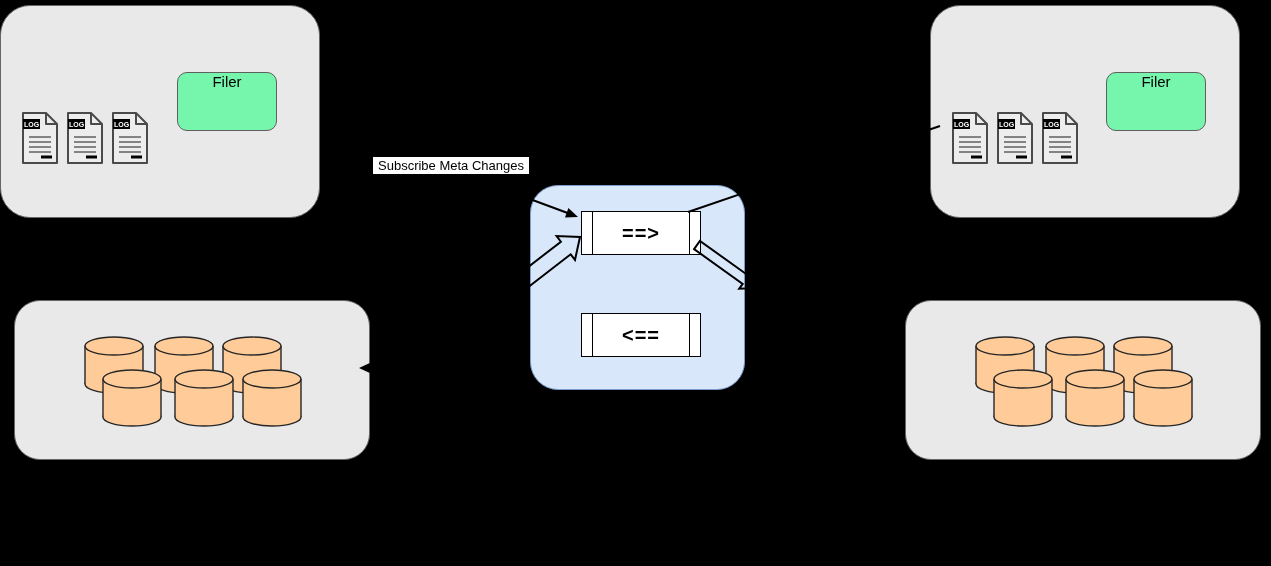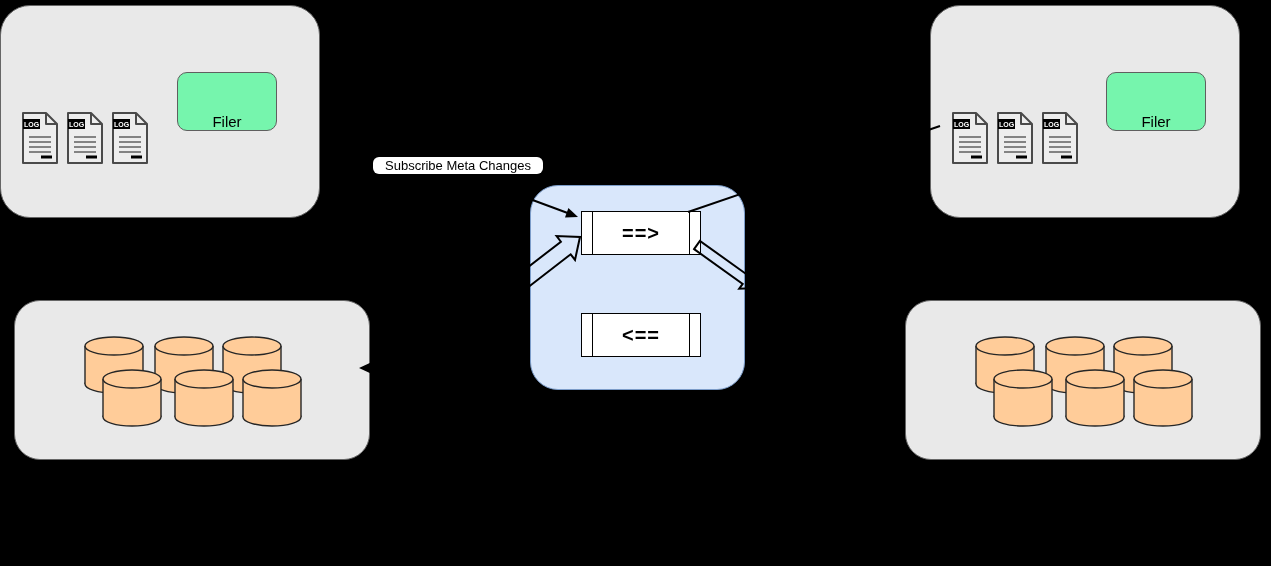--- a/index.html
+++ b/index.html
@@ -22,21 +22,21 @@
   .db-right{left:905px;top:300px;width:356px;height:160px;border-radius:26px;}
   .log-icon{position:absolute;width:38px;height:52px;}
   .li1{left:20px;top:106px;}
   .li2{left:65px;top:106px;}
   .li3{left:110px;top:106px;}
   .filer{
     position:absolute;left:176px;top:66px;width:100px;height:59px;
     background:var(--filer-fill,#76f5ad);
     border:1px solid var(--filer-stroke,#5f5f5f);
     border-radius:10px;box-sizing:border-box;
-    display:flex;align-items:flex-end;justify-content:center;
+    display:flex;align-items:flex-start;justify-content:center;
     font-size:15px;
   }
   .cluster-right .filer{left:175px;}
   .cyl{position:absolute;width:62px;height:58px;}
   .c1{left:68px;top:35px;}
   .c2{left:138px;top:35px;}
   .c3{left:206px;top:35px;}
   .c4{left:86px;top:68px;}
   .c5{left:158px;top:68px;}
   .c6{left:226px;top:68px;}
@@ -58,21 +58,21 @@
     border-left:1px solid #000;
   }
   .queue::before{left:10px;}
   .queue::after{right:10px;}
   .queue-forward{top:25px;}
   .queue-backward{top:127px;}
   .arrows{position:absolute;left:0;top:0;width:1271px;height:566px;pointer-events:none;}
   .subscribe{
     position:absolute;left:373px;top:157px;
     background:var(--label-bg,#fff);color:#000;
-    font-size:13px;line-height:17px;padding:0 12px;white-space:nowrap;border-radius:6px;
+    font-size:13px;line-height:17px;padding:0 5px;white-space:nowrap;
   }
 </style>
 </head>
 <body>
 
 <div class="canvas">
 
   <svg class="defs" aria-hidden="true">
     <symbol id="log-doc" viewBox="0 0 38 52">
       <path style="fill:#ededed;stroke:#4a4a4a;stroke-width:2;stroke-linejoin:round" d="M2 1 L25 1 L36 12 L36 51 L2 51 Z"></path>

